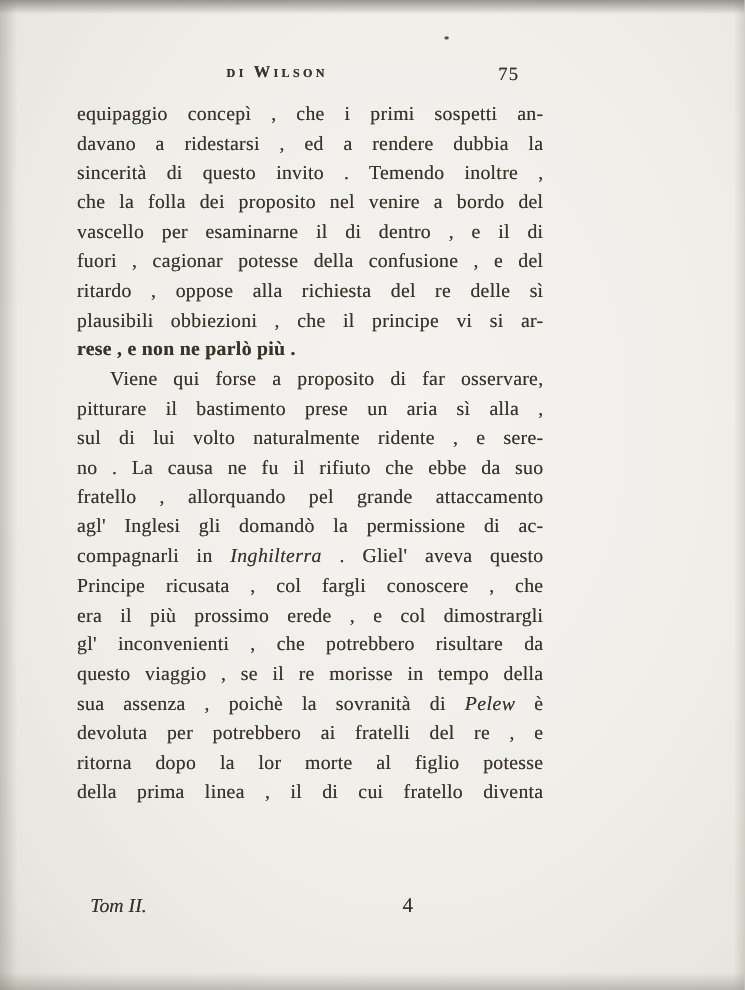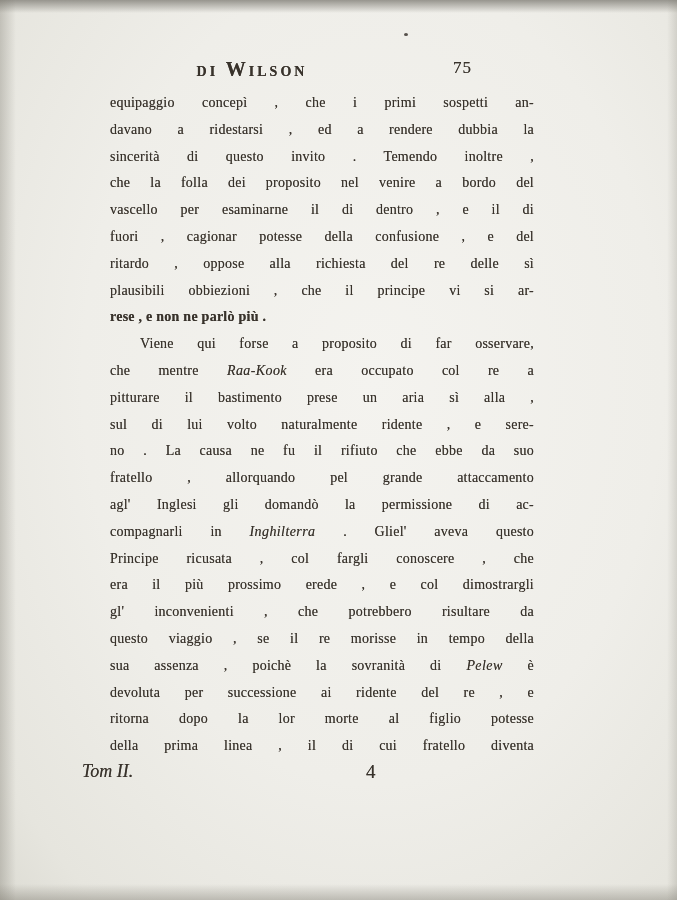--- a/index.html
+++ b/index.html
@@ -60,62 +60,61 @@
     width: 424px;
     height: 24px;
   }
   .head-title {
     position: absolute;
     left: 0;
     right: 60px;
     text-align: center;
     font-variant: small-caps;
     font-weight: 700;
-    font-size: 20px;
+    font-size: 15px;
     letter-spacing: 3px;
     text-shadow: 0 0 0.6px rgba(56,50,43,0.8);
   }
   .page-num {
     position: absolute;
     right: 22px;
     top: 0;
     font-size: 17px;
     letter-spacing: 1px;
     text-shadow: 0 0 0.5px rgba(56,50,43,0.7);
     text-align: center;
   }
   .text-block {
     position: absolute;
     top: 90px;
     left: 70px;
     width: 424px;
-    font-size: 14px;
+    font-size: 18px;
     line-height: 26.8px;
     letter-spacing: 0.25px;
     text-shadow: 0 0 0.6px rgba(56,50,43,0.65);
-    margin-left: 40px;
   }
   .line {
     text-align: justify;
     text-align-last: justify;
     white-space: nowrap;
   }
   .line.no-just {
     text-align-last: left;
     font-weight: bold;
   }
   .line.indent {
     text-indent: 30px;
   }
   .line i {
     letter-spacing: 0.4px;
   }
   .page-footer {
     position: absolute;
-    top: 761px;
+    top: 813px;
     left: 70px;
     width: 424px;
     height: 28px;
     font-size: 18px;
   }
   .volume {
     position: absolute;
     left: 12px;
     font-style: italic;
     text-shadow: 0 0 0.6px rgba(56,50,43,0.7);
@@ -146,33 +145,32 @@
       <div class="line"><span>equipaggio concepì , che i primi sospetti an-</span></div>
       <div class="line"><span>davano a ridestarsi , ed a rendere dubbia la</span></div>
       <div class="line"><span>sincerità di questo invito . Temendo inoltre ,</span></div>
       <div class="line"><span>che la folla dei proposito nel venire a bordo del</span></div>
       <div class="line"><span>vascello per esaminarne il di dentro , e il di</span></div>
       <div class="line"><span>fuori , cagionar potesse della confusione , e del</span></div>
       <div class="line"><span>ritardo , oppose alla richiesta del re delle sì</span></div>
       <div class="line"><span>plausibili obbiezioni , che il principe vi si ar-</span></div>
       <div class="line no-just"><span>rese , e non ne parlò più .</span></div>
       <div class="line indent"><span>Viene qui forse a proposito di far osservare,</span></div>
-      <div class="line"><span>che mentre </span><i>Raa-Kook</i><span> era occupato col re a</span></div>
       <div class="line"><span>pitturare il bastimento prese un aria sì alla ,</span></div>
       <div class="line"><span>sul di lui volto naturalmente ridente , e sere-</span></div>
       <div class="line"><span>no . La causa ne fu il rifiuto che ebbe da suo</span></div>
       <div class="line"><span>fratello , allorquando pel grande attaccamento</span></div>
       <div class="line"><span>agl' Inglesi gli domandò la permissione di ac-</span></div>
       <div class="line"><span>compagnarli in </span><i>Inghilterra</i><span> . Gliel' aveva questo</span></div>
       <div class="line"><span>Principe ricusata , col fargli conoscere , che</span></div>
       <div class="line"><span>era il più prossimo erede , e col dimostrargli</span></div>
       <div class="line"><span>gl' inconvenienti , che potrebbero risultare da</span></div>
       <div class="line"><span>questo viaggio , se il re morisse in tempo della</span></div>
       <div class="line"><span>sua assenza , poichè la sovranità di </span><i>Pelew</i><span> è</span></div>
-      <div class="line"><span>devoluta per successione ai ridente del re , e</span></div>
+      <div class="line"><span>devoluta per potrebbero ai fratelli del re , e</span></div>
       <div class="line"><span>ritorna dopo la lor morte al figlio potesse</span></div>
       <div class="line"><span>della prima linea , il di cui fratello diventa</span></div>
     </div>
 
   <div class="page-footer">
     <span class="volume">Tom II.</span>
     <span class="signature">4</span>
   </div>
 </div>
 

